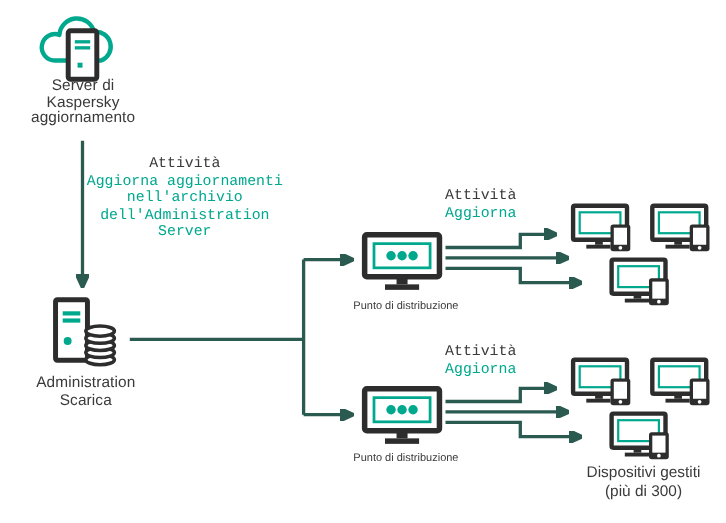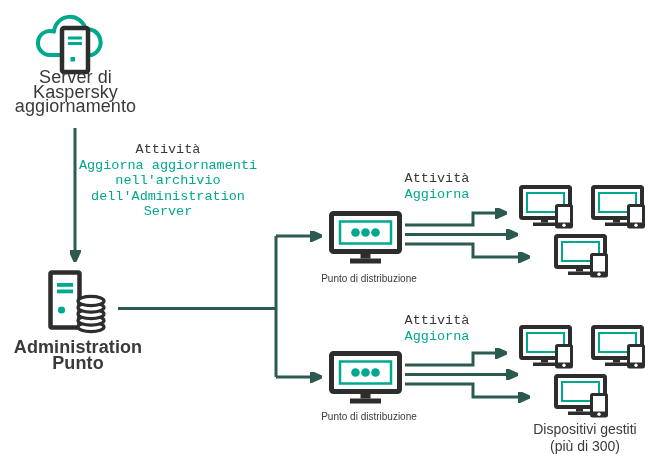--- a/index.html
+++ b/index.html
@@ -1,22 +1,22 @@
 <!DOCTYPE html>
 <html style="--teal: #00a88e; --connector: #2a5a50; --text-dark: #3a3a3a; --icon-dark: #2d2d2d;"><head>
 <meta charset="utf-8">
 <style>
   html,body{margin:0;padding:0;background:#fff;}
   .stage{
     position:relative;width:660px;height:475px;background:#fff;overflow:hidden;
     font-family:"Liberation Sans","DejaVu Sans",sans-serif;
   }
   .lbl{position:absolute;text-align:center;color:var(--text-dark,#3a3a3a);}
-  .node-lbl{font-size:18px;line-height:14.5px;letter-spacing:.1px;}
-  .node-lbl.wide{line-height:16px;font-weight:bold;}
+  .node-lbl{font-size:14px;line-height:14.5px;letter-spacing:.1px;}
+  .node-lbl.wide{line-height:16px;}
   .ann{font-size:13.5px;line-height:15.5px;font-family:Liberation Mono, monospace;}
   .dp-lbl{font-size:10px;line-height:16px;}
   .managed-lbl{font-size:14px;line-height:16.5px;}
   .teal{color:var(--teal,#00a88e);}
   .icon{position:absolute;}
   svg{display:block;overflow:visible;}
   .connectors{position:absolute;left:0;top:0;}
   .connectors path{stroke:var(--connector,#2a5a50);stroke-width:3;fill:none;}
   .stroke-dark{stroke:var(--icon-dark,#2d2d2d);fill:#fff;}
   .stroke-teal{stroke:var(--teal,#00a88e);fill:#fff;}
@@ -167,21 +167,21 @@
 
   <div class="lbl ann" style="left:78px;top:142px;width:180px">
     <div>Attività</div>
     <div class="teal">Aggiorna aggiornamenti</div>
     <div class="teal">nell'archivio</div>
     <div class="teal">dell'Administration Server</div>
   </div>
 
   <div class="lbl node-lbl wide" style="left:8px;top:339px;width:140px">
     <div>Administration</div>
-    <div>Punto</div>
+    <div>Scarica</div>
   </div>
 
   <div class="lbl ann" style="left:124px;top:266px;width:140px;line-height:15px">
   </div>
 
   <div class="lbl dp-lbl" style="left:288px;top:271px;width:162px">Punto di distribuzione</div>
 
   <div class="lbl dp-lbl" style="left:288px;top:409px;width:162px">Punto di distribuzione</div>
 
   <div class="lbl ann" style="left:377px;top:171px;width:120px">

